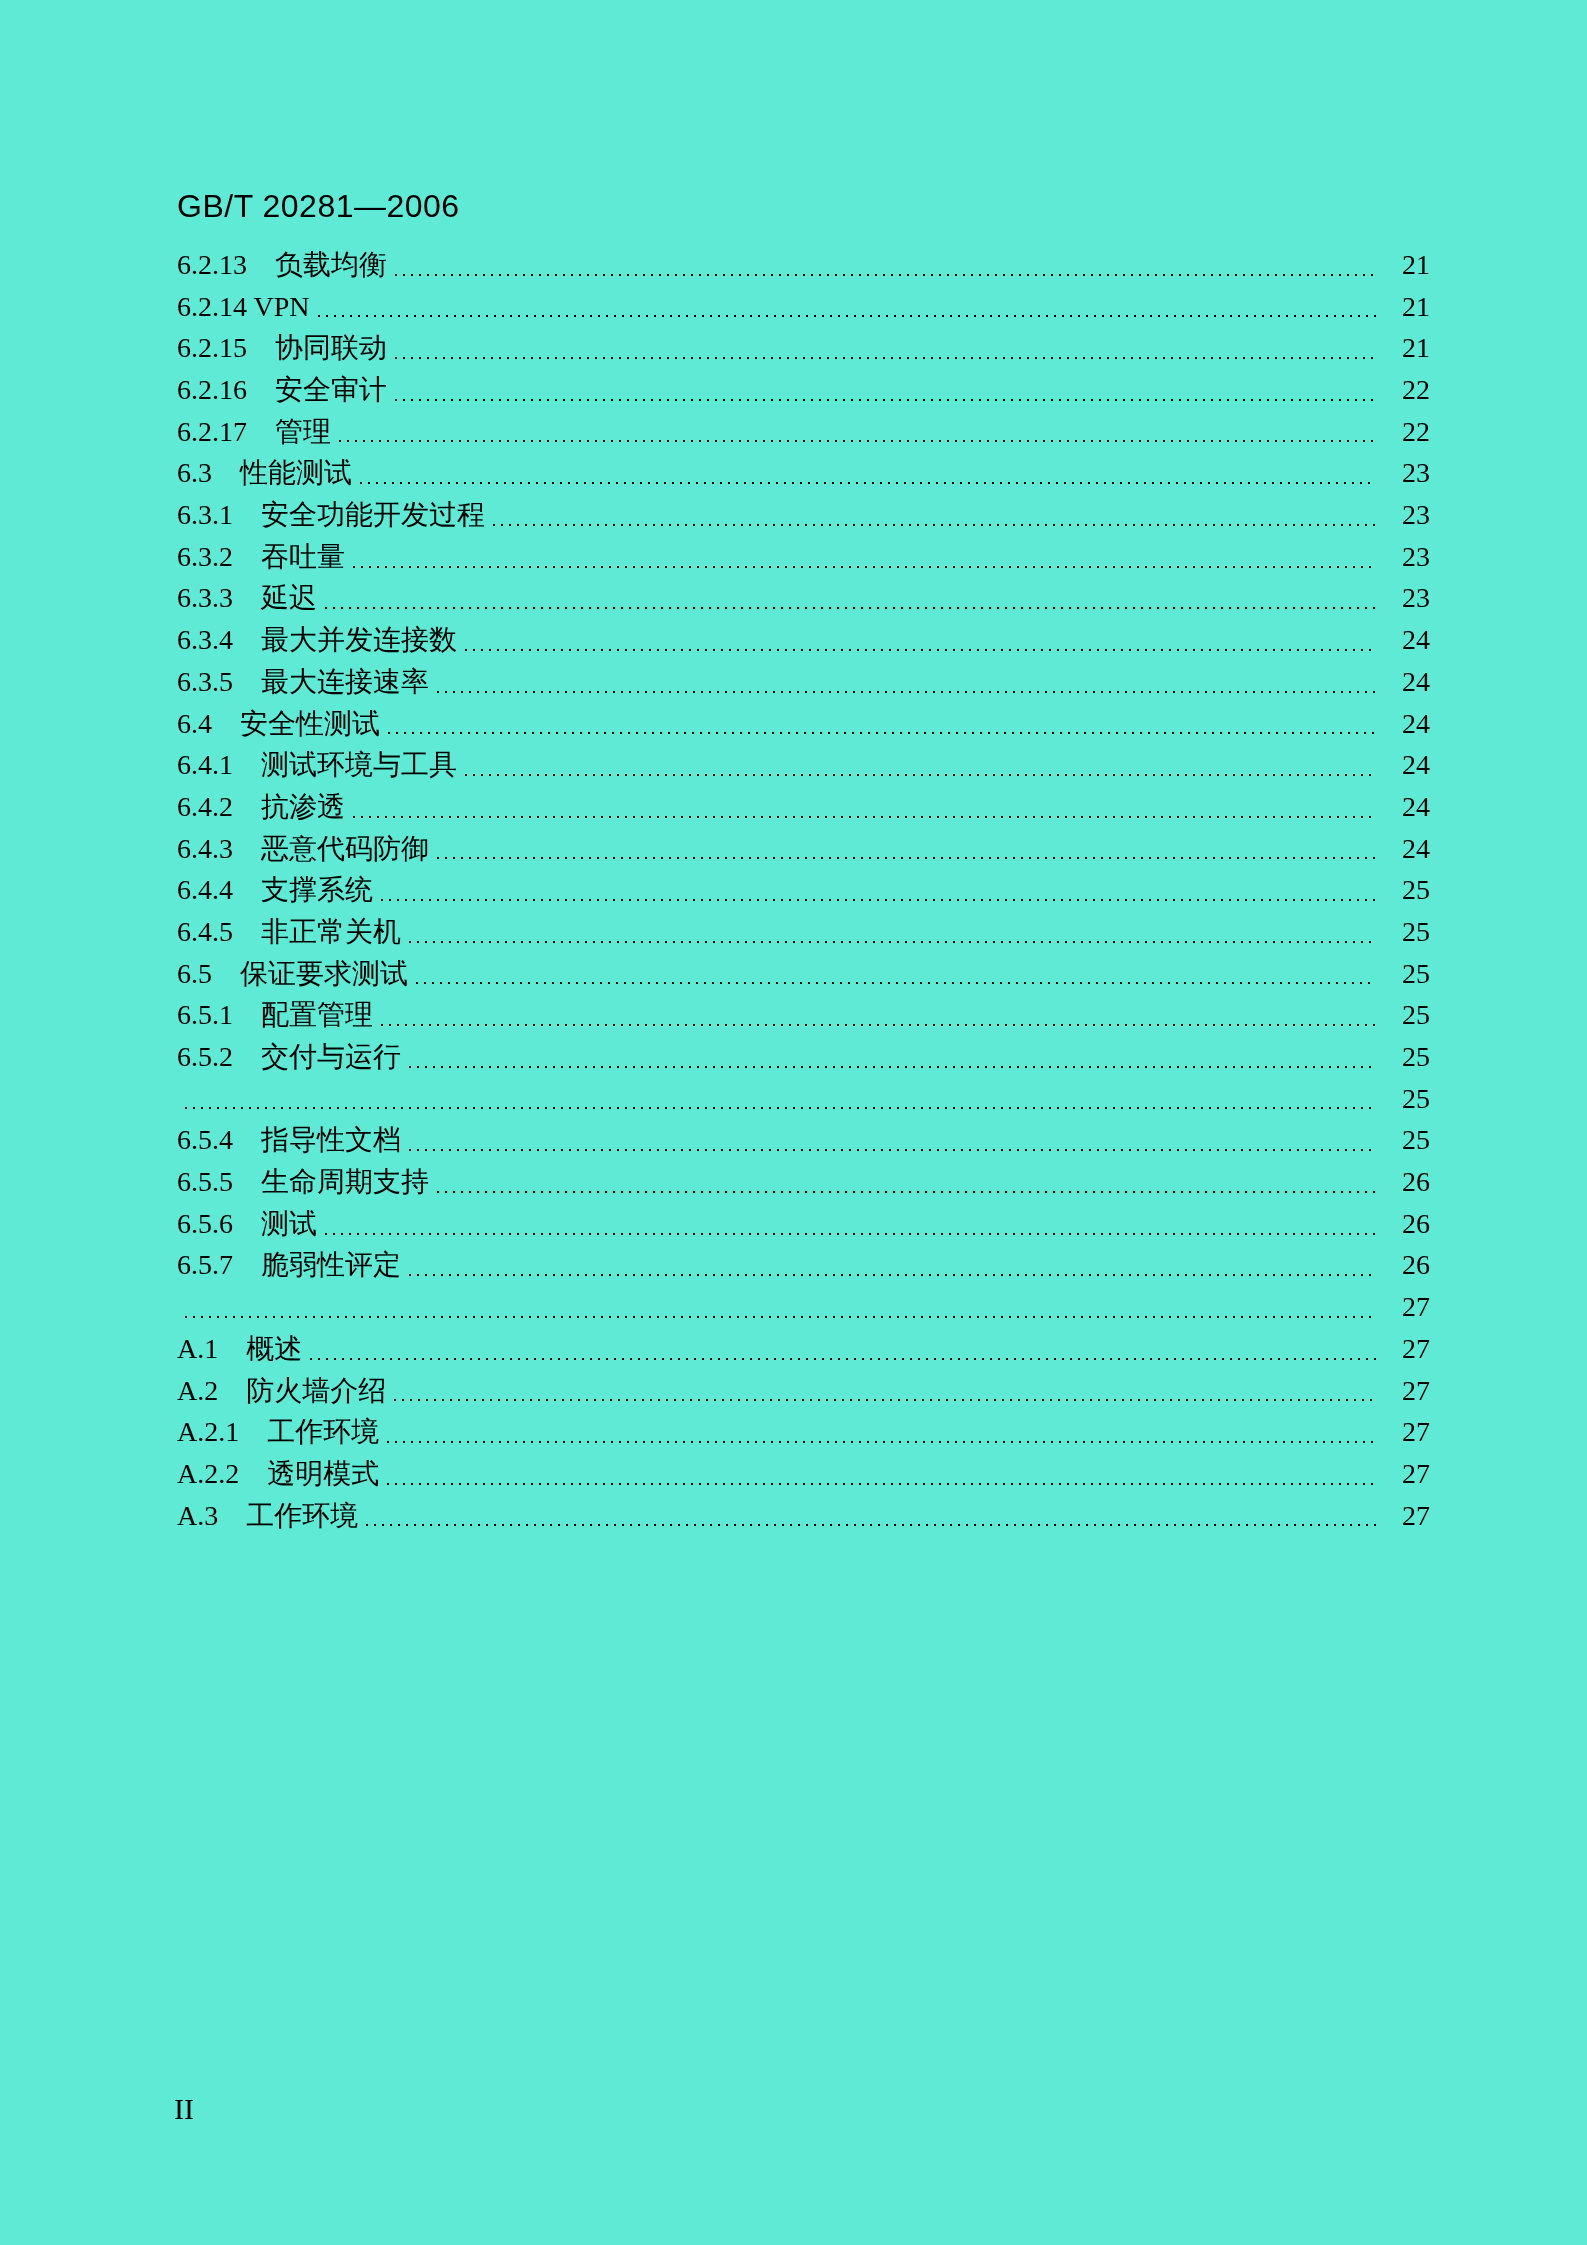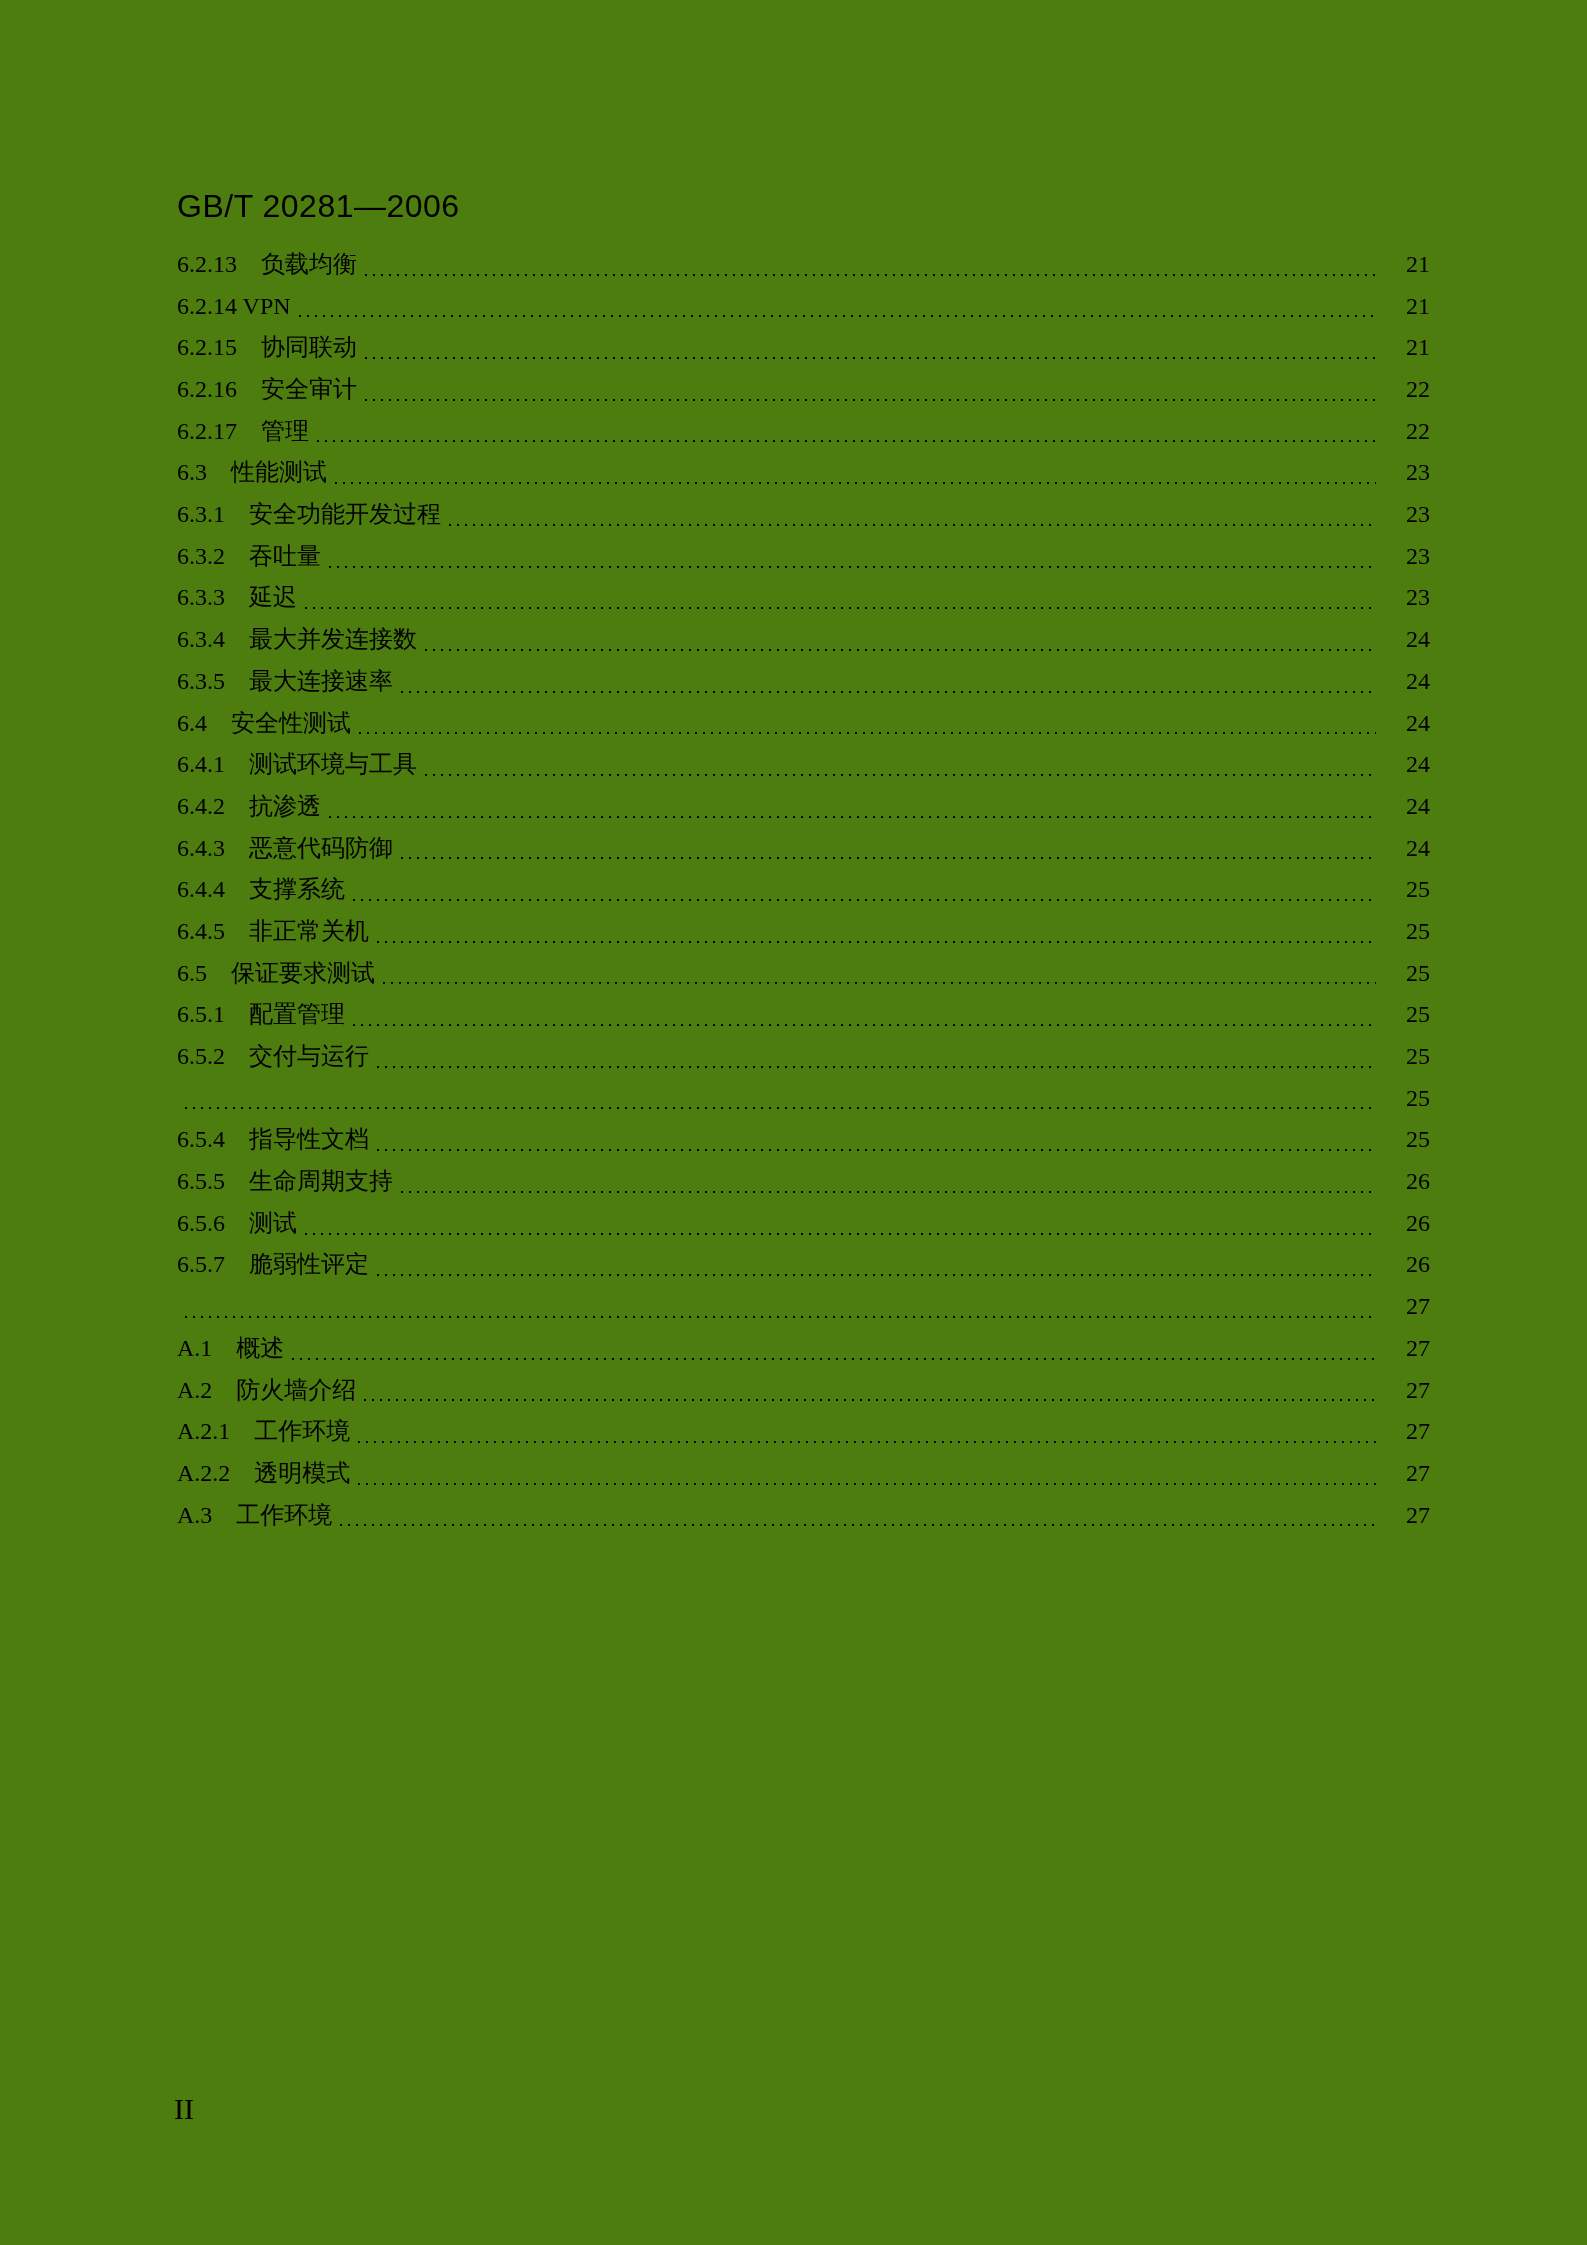--- a/index.html
+++ b/index.html
@@ -4,21 +4,21 @@
 <style>
   html, body {
     margin: 0;
     padding: 0;
     background: #ffffff;
   }
   .page {
     position: relative;
     width: 1587px;
     height: 2245px;
-    background: #4d7c0f;
+    background: #5eead4;
     color: #000000;
     overflow: hidden;
   }
   .doc-code {
     position: absolute;
     left: 177px;
     top: 188px;
     font-family: "Liberation Sans", sans-serif;
     font-size: 32px;
     font-weight: 500;
@@ -29,21 +29,21 @@
     position: absolute;
     left: 177px;
     top: 244px;
     width: 1253px;
   }
   .toc-row {
     display: flex;
     align-items: flex-end;
     height: 41.7px;
     font-family: "Liberation Serif", "DejaVu Serif", serif;
-    font-size: 24px;
+    font-size: 28px;
   }
   .toc-label {
     white-space: nowrap;
     line-height: 41.7px;
   }
   .toc-dots {
     flex: 1;
     align-self: flex-end;
     height: 4px;
     margin: 0 8px 9px 5px;

